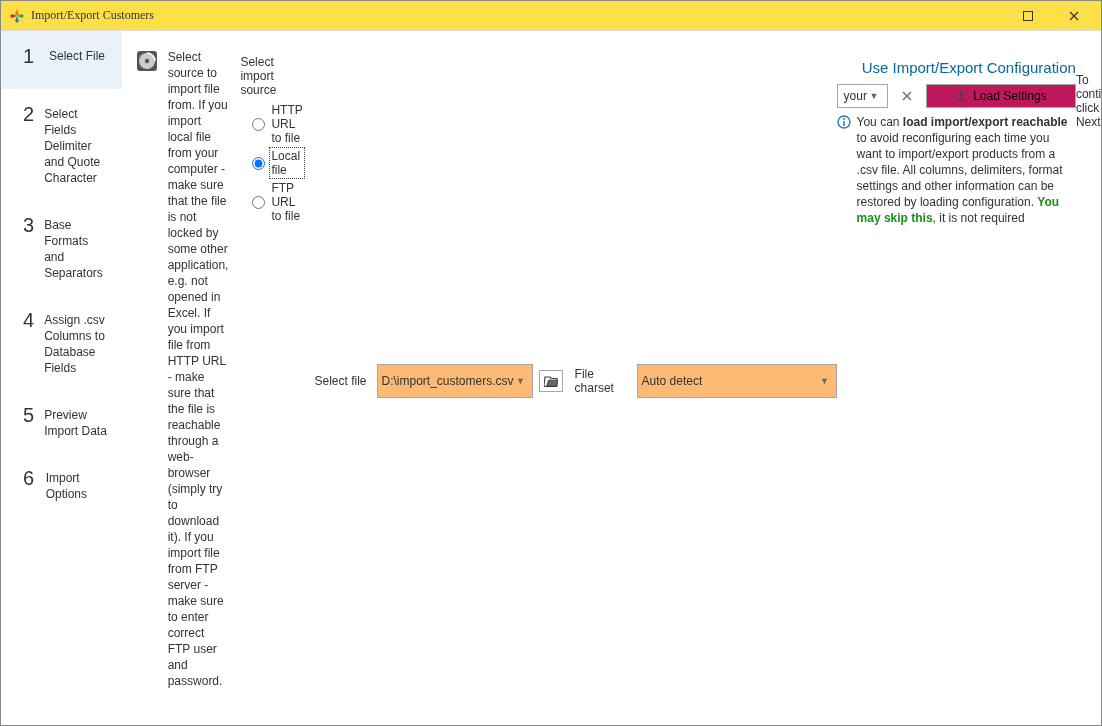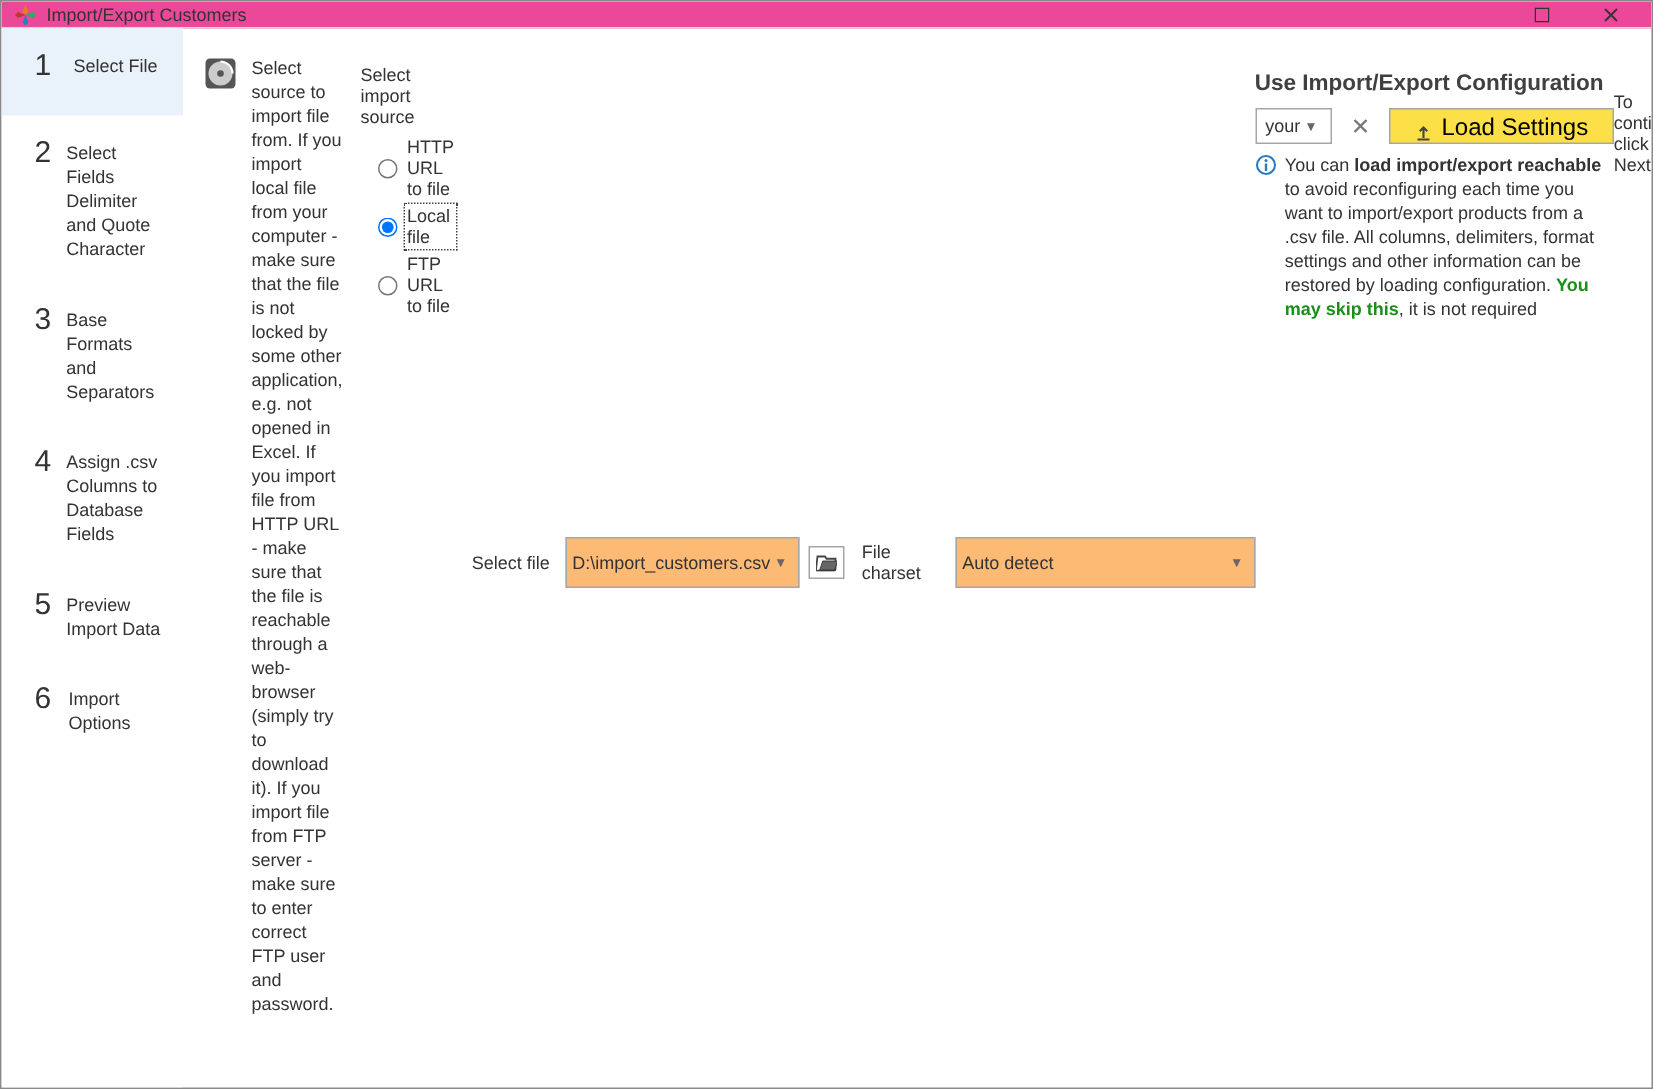--- a/index.html
+++ b/index.html
@@ -10,26 +10,27 @@
       background: #fff;
       width: 1102px;
       height: 726px;
       overflow: hidden;
       border: 1px solid #888;
       display: flex;
       flex-direction: column;
     }
     
     .titlebar {
-      height: 18px;
+      height: 30px;
       display: flex;
       align-items: center;
       padding: 0 4px 0 8px;
       border-bottom: 1px solid #ddd;
-      background: #ec4899;
+      background: #fde047;
+      font-family: Liberation Serif, serif;
     }
     .titlebar .app-icon {
       width: 16px; height: 16px; margin-right: 6px;
     }
     .titlebar .title { font-size: 12px; color: #333; }
     .titlebar .spacer { flex: 1; }
     .titlebar .winbtn {
       width: 46px; height: 30px;
       display: flex; align-items: center; justify-content: center;
       color: #333;
@@ -144,23 +145,24 @@
       background: #fff;
       display: flex; align-items: center; justify-content: center;
       cursor: pointer;
     }
 
     .flex-gap { flex: 1; }
 
     .config-section { margin-top: 10px; }
     .config-title {
       font-size: 15px;
-      color: #404040;
+      color: #0369a1;
       margin: 0 0 8px 0;
-      font-weight: 700;
+      font-weight: 400;
+      text-align: right;
     }
     .config-row {
       display: flex;
       align-items: stretch;
       gap: 6px;
       margin: 4px 0 6px 0;
     }
     .config-combo {
       flex: 1;
       border: 1px solid #a6a6a6;
@@ -170,24 +172,24 @@
     .config-combo .caret { width:14px; text-align:center; color:#666; font-size:9px; }
     .clear-btn {
       width: 26px; height: 24px;
       display:flex; align-items:center; justify-content:center;
       border: 0; background: transparent; cursor: pointer; color:#666;
       font-size: 14px;
     }
     .load-btn {
       width: 150px; height: 24px;
       border: 1px solid #a6a6a6;
-      background: #fde047;
-      display: flex; align-items: flex-end; justify-content: center; gap: 6px;
+      background: #be185d;
+      display: flex; align-items: center; justify-content: center; gap: 6px;
       cursor: pointer;
-      font-size: 16px;
+      font-size: 12px;
     }
 
     .note {
       display: flex; gap: 6px; align-items: flex-start;
       margin-top: 4px;
     }
     .note .info-icon { width: 14px; height: 14px; flex: 0 0 auto; margin-top: 1px; }
     .note p { font-size: 12px; color: #333; line-height: 16px; }
     .note .green { color: #1a8f1a; font-weight: 700; }
 

